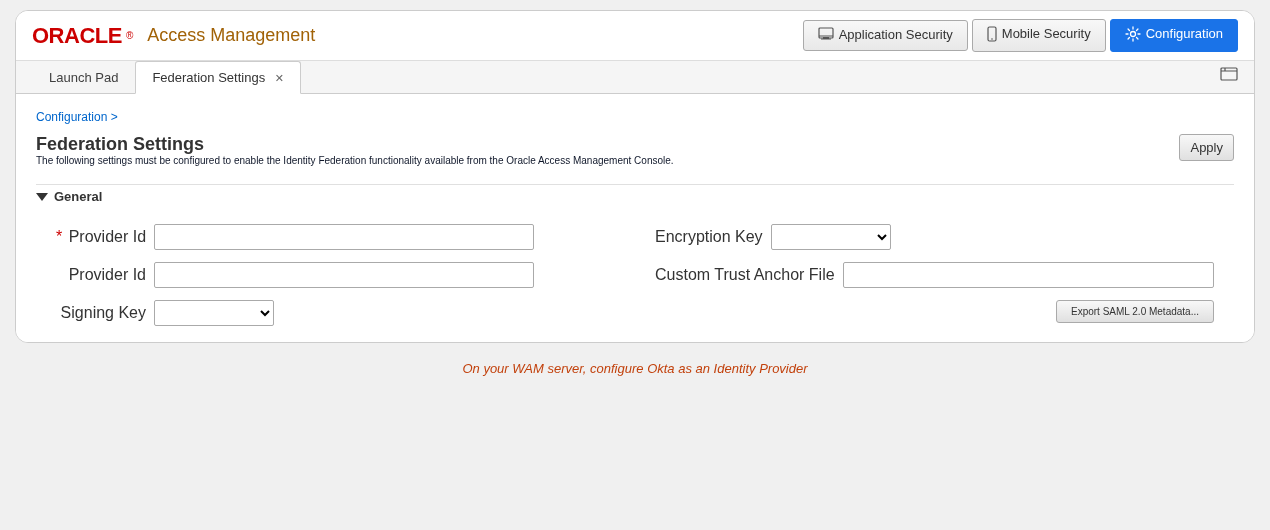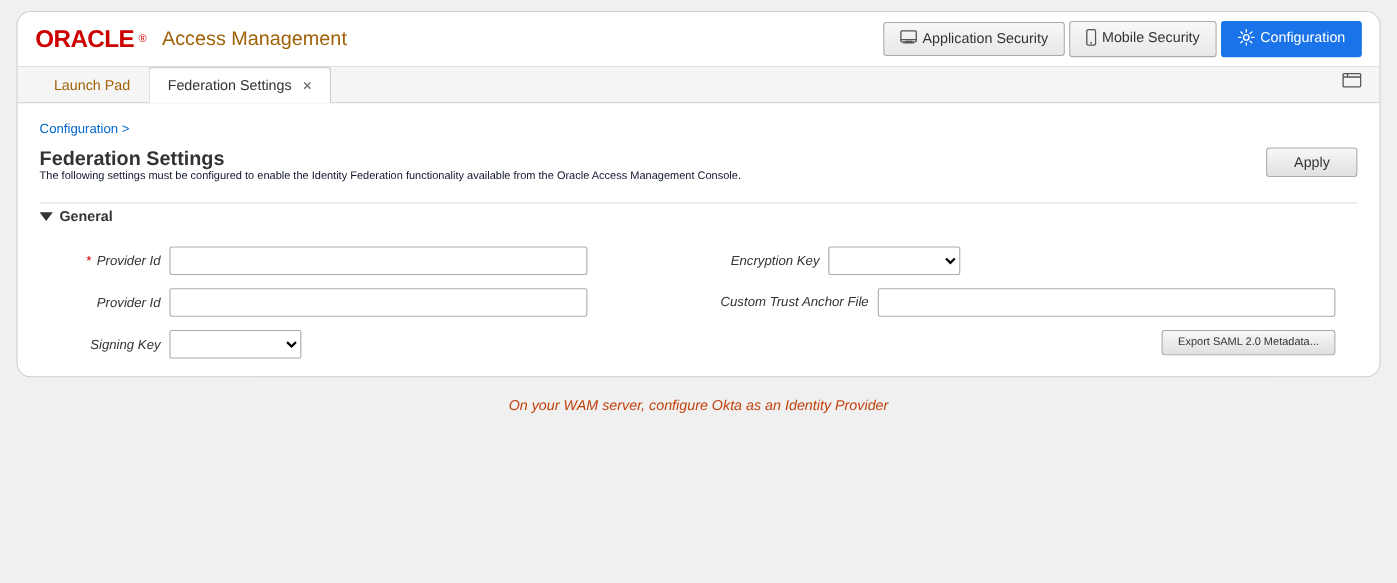--- a/index.html
+++ b/index.html
@@ -93,21 +93,21 @@
     }
     .tabs {
       display: flex;
       align-items: flex-end;
       gap: 0;
     }
     .tab {
       padding: 8px 16px;
       cursor: pointer;
       font-size: 13px;
-      color: #a16207;
+      color: #404040;
       border: 1px solid transparent;
       border-bottom: none;
       border-radius: 3px 3px 0 0;
       background: transparent;
     }
     .tab.active-tab {
       background: #fff;
       border-color: #ccc;
       border-bottom: 1px solid #fff;
       color: #333;
@@ -147,21 +147,21 @@
       justify-content: space-between;
       align-items: flex-start;
       margin-bottom: 4px;
     }
     .page-title {
       font-size: 18px;
       font-weight: bold;
       color: #333;
     }
     .apply-btn {
-      padding: 5px 24px;
+      padding: 5px 10px;
       border: 1px solid #aaa;
       background: linear-gradient(to bottom, #f8f8f8, #e0e0e0);
       border-radius: 3px;
       cursor: pointer;
       font-size: 13px;
       color: #333;
     }
 
     .page-description {
       font-size: 10px;
@@ -202,26 +202,25 @@
       flex-direction: column;
       gap: 12px;
     }
 
     .form-row {
       display: flex;
       align-items: center;
       gap: 8px;
     }
     .form-label {
-      font-size: 12px;
+      font-size: 16px;
       color: #333;
       text-align: right;
       min-width: 90px;
       flex-shrink: 0;
-      font-style: italic;
     }
     .required-star {
       color: #cc0000;
       margin-right: 2px;
     }
     .form-input {
       flex: 1;
       height: 26px;
       border: 1px solid #aaa;
       border-radius: 2px;

